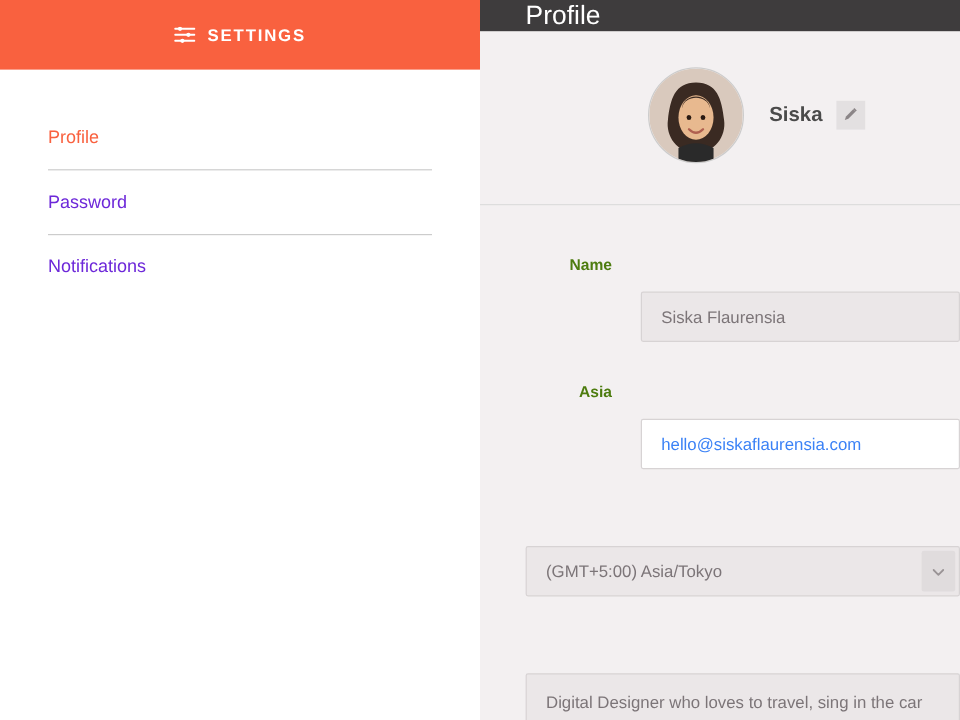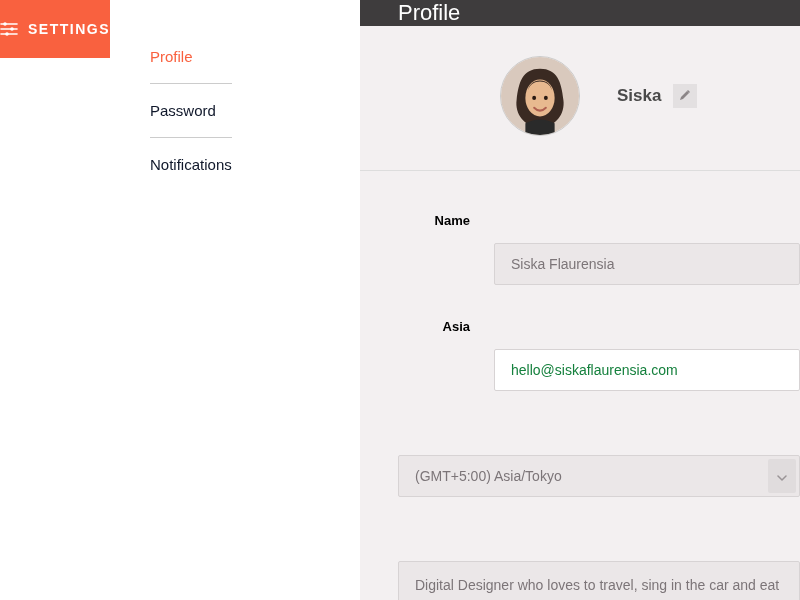--- a/index.html
+++ b/index.html
@@ -1,44 +1,44 @@
 <!DOCTYPE html>
 <html><head>
 <meta charset="utf-8">
 <style>
   * { box-sizing: border-box; margin: 0; padding: 0; }
   html, body { width: 800px; height: 600px; font-family: 'Helvetica Neue', Arial, sans-serif; overflow: hidden; }
   .app { display: flex; width: 800px; height: 600px; }
-  .sidebar { width: 360px; background: #fff; display: flex; flex-direction: row; }
+  .sidebar { width: 400px; background: #fff; display: flex; flex-direction: column; }
   .sidebar-header { height: 58px; background: #F9613F; display: flex; align-items: center; justify-content: center; gap: 10px; }
   .sidebar-header .icon { display: inline-flex; }
   .sidebar-header-title { color: #fff; font-size: 14px; font-weight: 700; letter-spacing: 1.5px; }
   .nav { padding: 30px 40px 0 40px; }
-  .nav-item { padding: 18px 0; border-bottom: 1px solid #ccc; color: #0f172a; font-size: 15px; cursor: pointer; }
+  .nav-item { padding: 18px 0; border-bottom: 1px solid #ccc; color: #6d28d9; font-size: 15px; cursor: pointer; }
   .nav-item:last-child { border-bottom: none; }
   .nav-item.active { color: #F9613F; }
   .main { flex: 1; background: #F3F0F1; display: flex; flex-direction: column; }
   .main-header { height: 58px; background: #3E3C3D; display: flex; align-items: center; padding: 0 38px; }
   .main-header-title { color: #fff; font-size: 22px; font-weight: 400; }
-  .profile-top { display: flex; align-items: center; gap: 37px; padding: 30px 38px 34px 140px; border-bottom: 1px solid #ddd; }
+  .profile-top { display: flex; align-items: center; gap: 21px; padding: 30px 38px 34px 140px; border-bottom: 1px solid #ddd; }
   .avatar { width: 80px; height: 80px; border-radius: 50%; border: 1px solid #ccc; overflow: hidden; flex-shrink: 0; }
   .avatar svg { width: 100%; height: 100%; display: block; }
   .profile-name-row { display: flex; align-items: center; gap: 12px; }
   .profile-name { color: #4a4a4a; font-size: 17px; font-weight: 600; }
   .edit-btn { width: 24px; height: 24px; background: #e3e0e1; border: none; display: flex; align-items: center; justify-content: center; cursor: pointer; }
   .form { padding: 30px 0 0 38px; }
   .form-row { display: flex; align-items: flex-start; margin-bottom: 22px; }
-  .form-label { width: 96px; text-align: right; color: #000000; font-size: 13px; font-weight: 600; padding-top: 12px; padding-right: 24px; }
+  .form-label { width: 96px; text-align: right; color: #4d7c0f; font-size: 13px; font-weight: 600; padding-top: 12px; padding-right: 24px; }
   .form-control { flex: 1; margin-top: 42px; }
   .form-input, .form-select, .form-textarea {
     width: 100%; border: 1px solid #d7d3d4; background: #EBE7E8;
     color: #7c7578; font-size: 14px; padding: 12px 16px; font-family: inherit;
     border-radius: 2px;
   }
-  .form-input.active { background: #fff; color: #15803d; }
+  .form-input.active { background: #fff; color: #3b82f6; }
   .form-select-wrap { position: relative; }
   .form-select-handle {
     position: absolute; right: 4px; top: 4px; bottom: 4px; width: 28px;
     background: #e0dcdd; display: flex; align-items: center; justify-content: center;
     cursor: pointer; border-radius: 2px;
   }
   .form-textarea { min-height: 82px; line-height: 1.6; resize: none; }
 </style>
 </head>
 <body>

